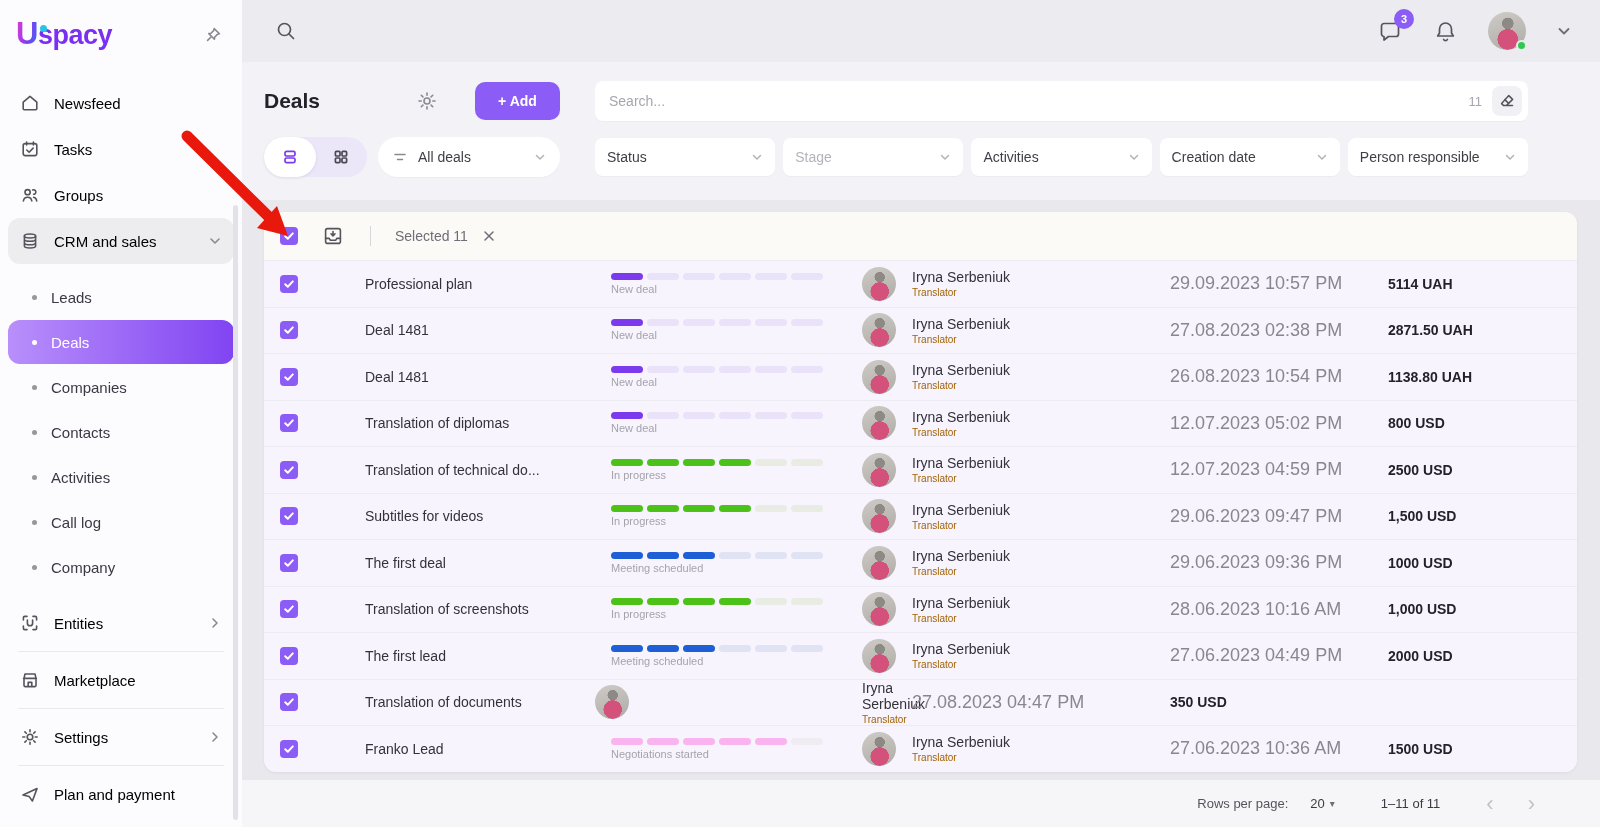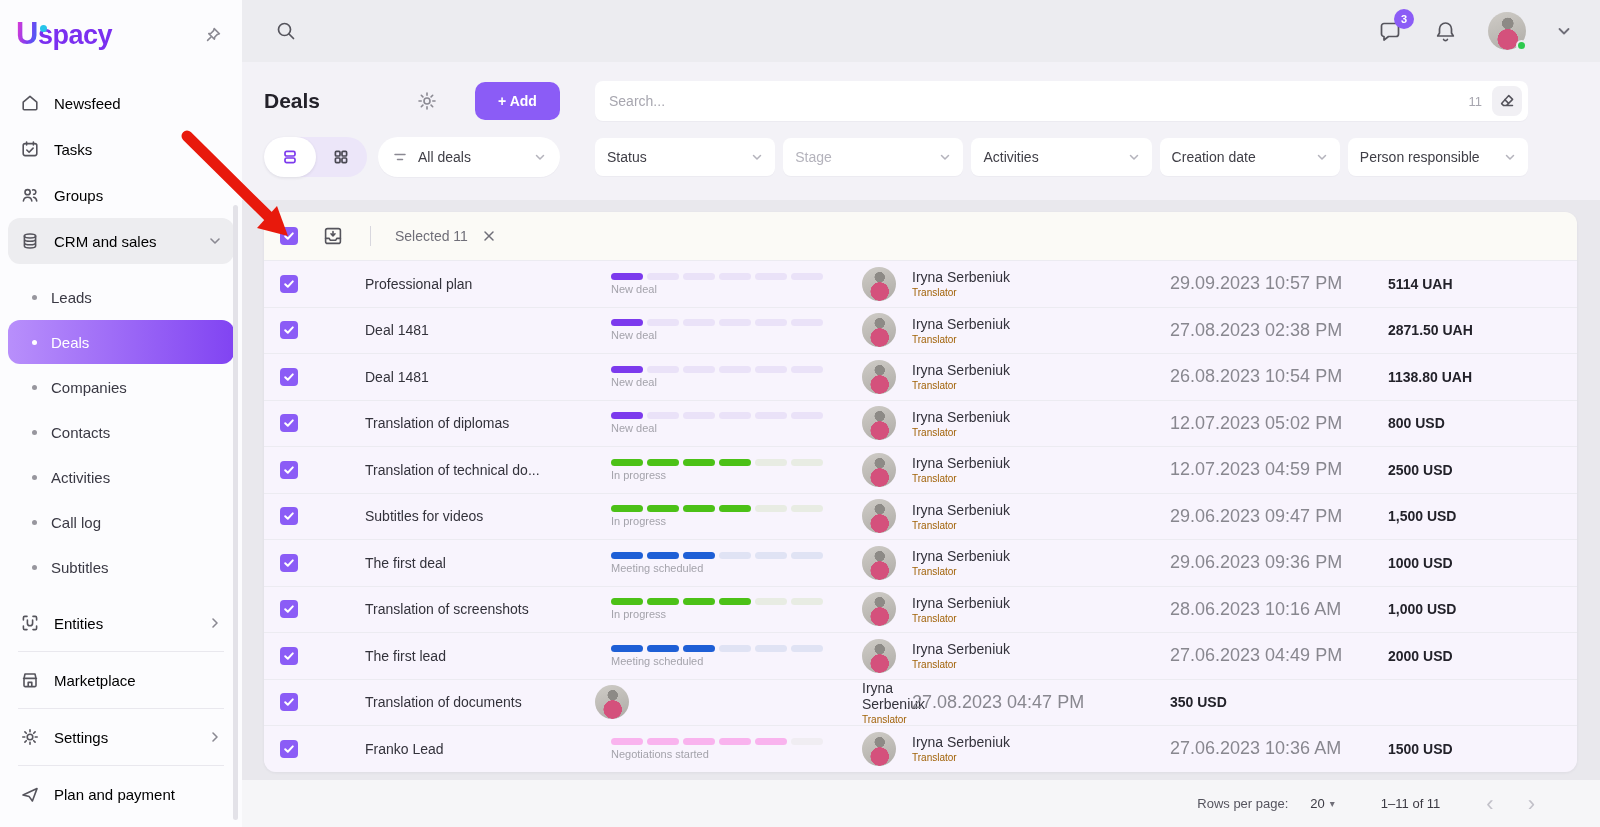--- a/index.html
+++ b/index.html
@@ -182,21 +182,21 @@
       <div class="sub-item">
           <span class="dot"></span>
           <span>Activities</span>
         </div>
       <div class="sub-item">
           <span class="dot"></span>
           <span>Call log</span>
         </div>
       <div class="sub-item">
           <span class="dot"></span>
-          <span>Subtitles</span>
+          <span>Company</span>
         </div>
     </div>
     <div class="nav-item">
       <span class="nico">
           <svg width="20" height="20" viewBox="0 0 20 20" fill="none" stroke="currentColor" stroke-width="1.6" stroke-linecap="round" stroke-linejoin="round">
             <path d="M7 3.4H4.8a1.4 1.4 0 0 0-1.4 1.4V7M13 3.4h2.2a1.4 1.4 0 0 1 1.4 1.4V7M7 16.6H4.8a1.4 1.4 0 0 1-1.4-1.4V13M13 16.6h2.2a1.4 1.4 0 0 0 1.4-1.4V13M7.4 7v3.2a2.6 2.6 0 0 0 5.2 0V7"></path>
           </svg>
         </span>
       <span>Entities</span>
       <span class="chev">

